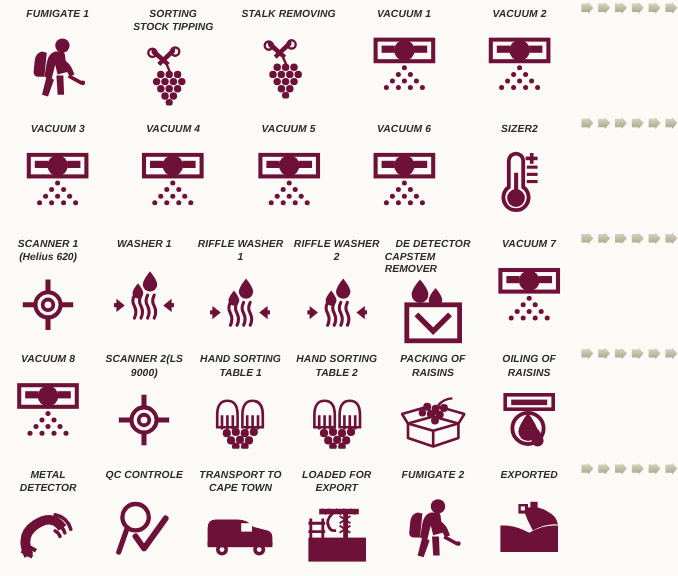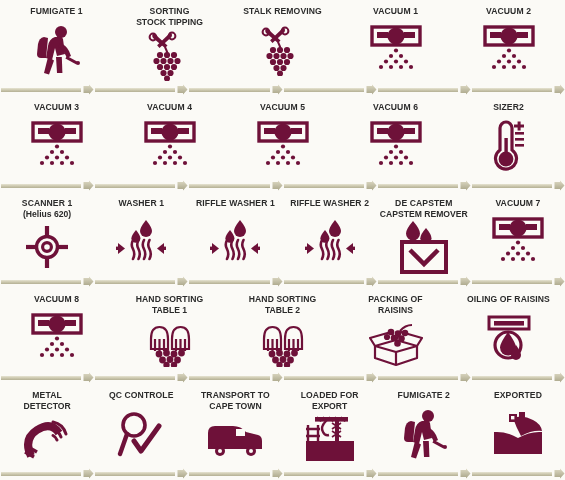--- a/index.html
+++ b/index.html
@@ -11,22 +11,23 @@
   }
   #flow {
     width: 565px; height: 480px;
     display: flex;
     flex-direction: column;
     background: #fbfaf6;
   }
   .row {
     flex: 1 1 0;
     display: flex;
-    flex-direction: column;
+    flex-direction: row;
     position: relative;
+    font-style: italic;
   }
   .cells {
     flex: 1 1 auto;
     display: flex;
     flex-direction: row;
   }
   .cell {
     flex: 1 1 0;
     display: flex;
     flex-direction: column;
@@ -602,21 +603,21 @@
       <g stroke="#6e1139" stroke-width="2.6" fill="none" stroke-linecap="round">
         <path d="M17 22 q-2.5 5 0 9 q2.5 5 0 10"></path>
         <path d="M22.5 22 q-2.5 5 0 9 q2.5 5 0 10"></path>
         <path d="M28 22 q-2.5 5 0 9 q2.5 5 0 10"></path>
         <path d="M33.5 22 q-2.5 5 0 9 q2.5 5 0 10"></path>
       </g>
     </svg>
           </div>
         </div>
         <div class="cell">
-          <div class="label">DE CAPSTEM</div>
+          <div class="label">DE DETECTOR</div>
           <div class="sublabel">CAPSTEM REMOVER</div>
           <div class="icon">
             <svg width="56" height="56" viewBox="0 0 56 56">
       <g fill="#6e1139">
         <path d="M17 2 q7 8 7 12.5 a7 7 0 0 1 -14 0 Q10 10 17 2 z"></path>
         <path d="M30 9 q5.5 6.5 5.5 10.2 a5.6 5.6 0 0 1 -11.2 0 Q24.3 15.5 30 9 z"></path>
       </g>
       <rect x="6" y="23" width="44" height="30" fill="none" stroke="#6e1139" stroke-width="4"></rect>
       <path d="M14 31 L28 45 L42 31" fill="none" stroke="#6e1139" stroke-width="4.5"></path>
     </svg>
@@ -756,20 +757,35 @@
           <circle cx="13" cy="42" r="2.1"></circle>
                   <circle cx="23" cy="42" r="2.1"></circle>
                   <circle cx="33" cy="42" r="2.1"></circle>
                   <circle cx="43" cy="42" r="2.1"></circle>
         </g>
       </g>
     </svg>
           </div>
         </div>
         <div class="cell">
+          <div class="label">SCANNER 2(LS 9000)</div>
+          <div class="icon">
+            <svg width="44" height="44" viewBox="0 0 44 44">
+      <g stroke="#6e1139" fill="none">
+        <circle cx="22" cy="22" r="10.5" stroke-width="3.4"></circle>
+        <circle cx="22" cy="22" r="4.4" stroke-width="3.2"></circle>
+        <path d="M22 1 L22 11" stroke-width="4.2"></path>
+        <path d="M22 33 L22 43" stroke-width="4.2"></path>
+        <path d="M1 22 L11 22" stroke-width="4.2"></path>
+        <path d="M33 22 L43 22" stroke-width="4.2"></path>
+      </g>
+    </svg>
+          </div>
+        </div>
+        <div class="cell">
           <div class="label">HAND SORTING</div>
           <div class="sublabel">TABLE 1</div>
           <div class="icon">
             <svg width="50" height="48" viewBox="0 0 50 48">
       <g fill="none" stroke="#6e1139" stroke-width="2.2">
         <path d="M6 20 q0 -12 8.5 -12 q8.5 0 8.5 12 l0 10 l-17 0 z"></path>
         <path d="M27 20 q0 -12 8.5 -12 q8.5 0 8.5 12 l0 10 l-17 0 z"></path>
         <path d="M10 20 l0 12 M14.5 20 l0 12 M19 20 l0 12"></path>
         <path d="M31 20 l0 12 M35.5 20 l0 12 M40 20 l0 12"></path>
       </g>

